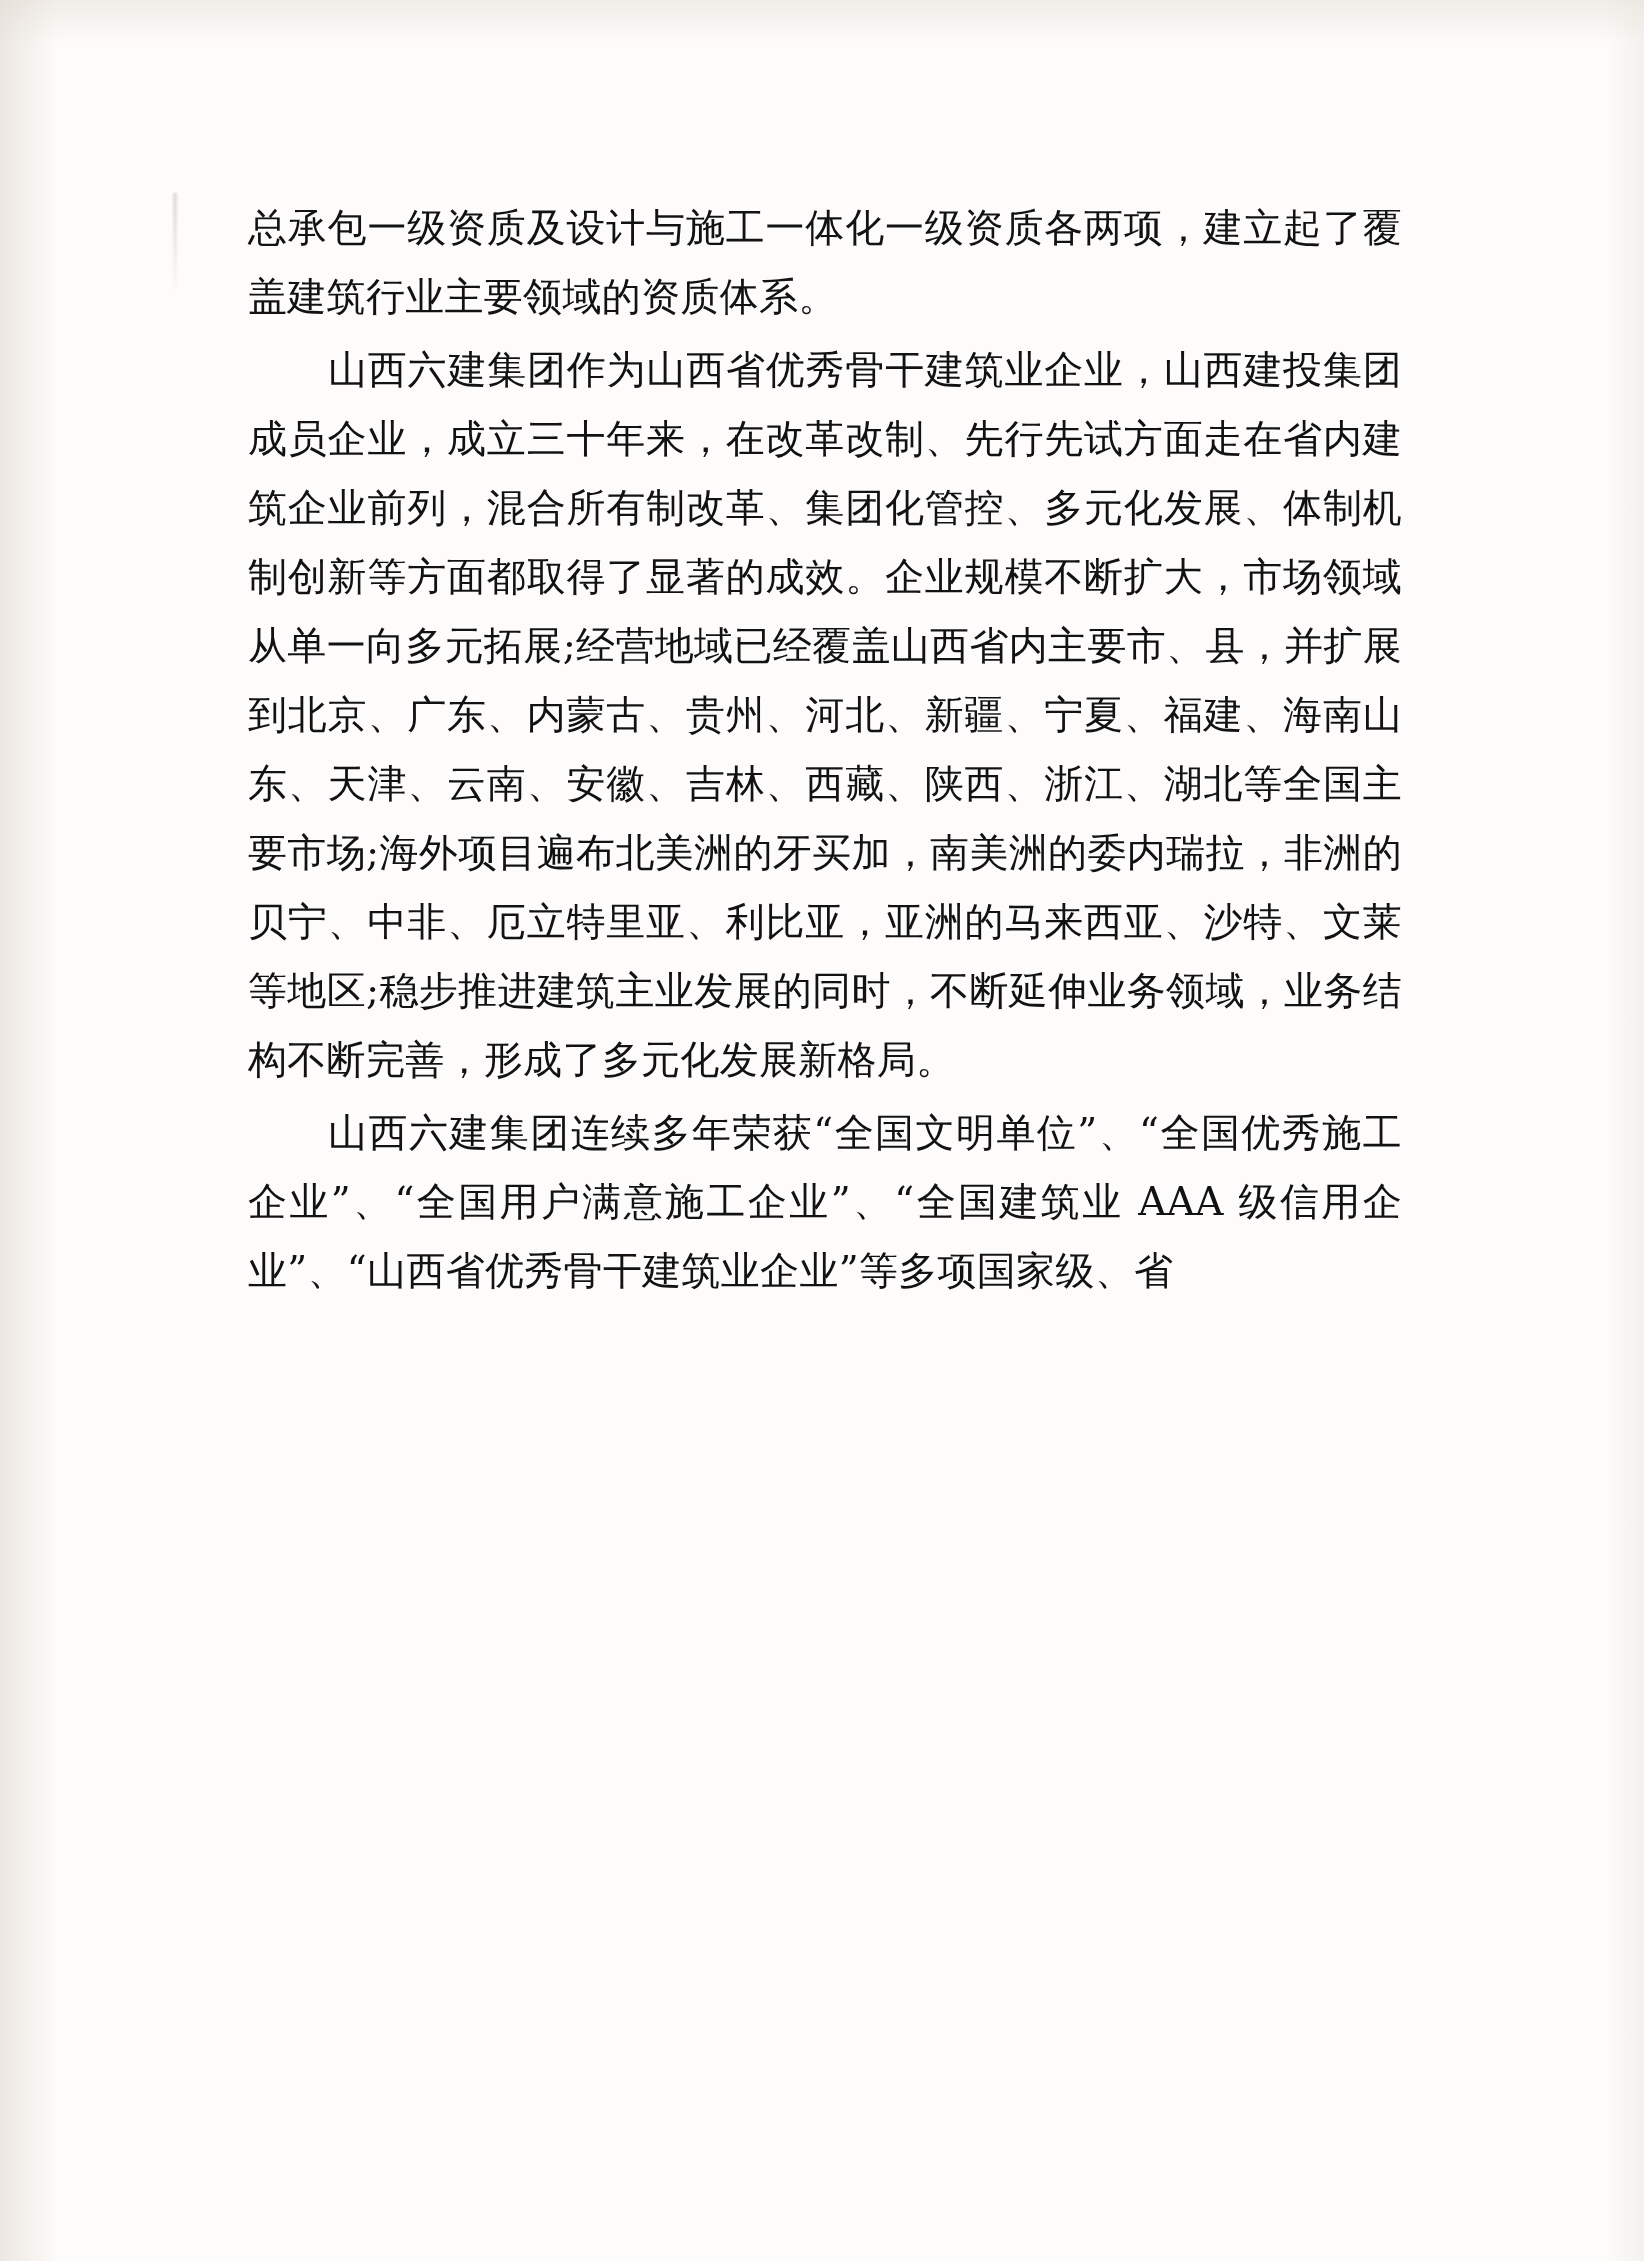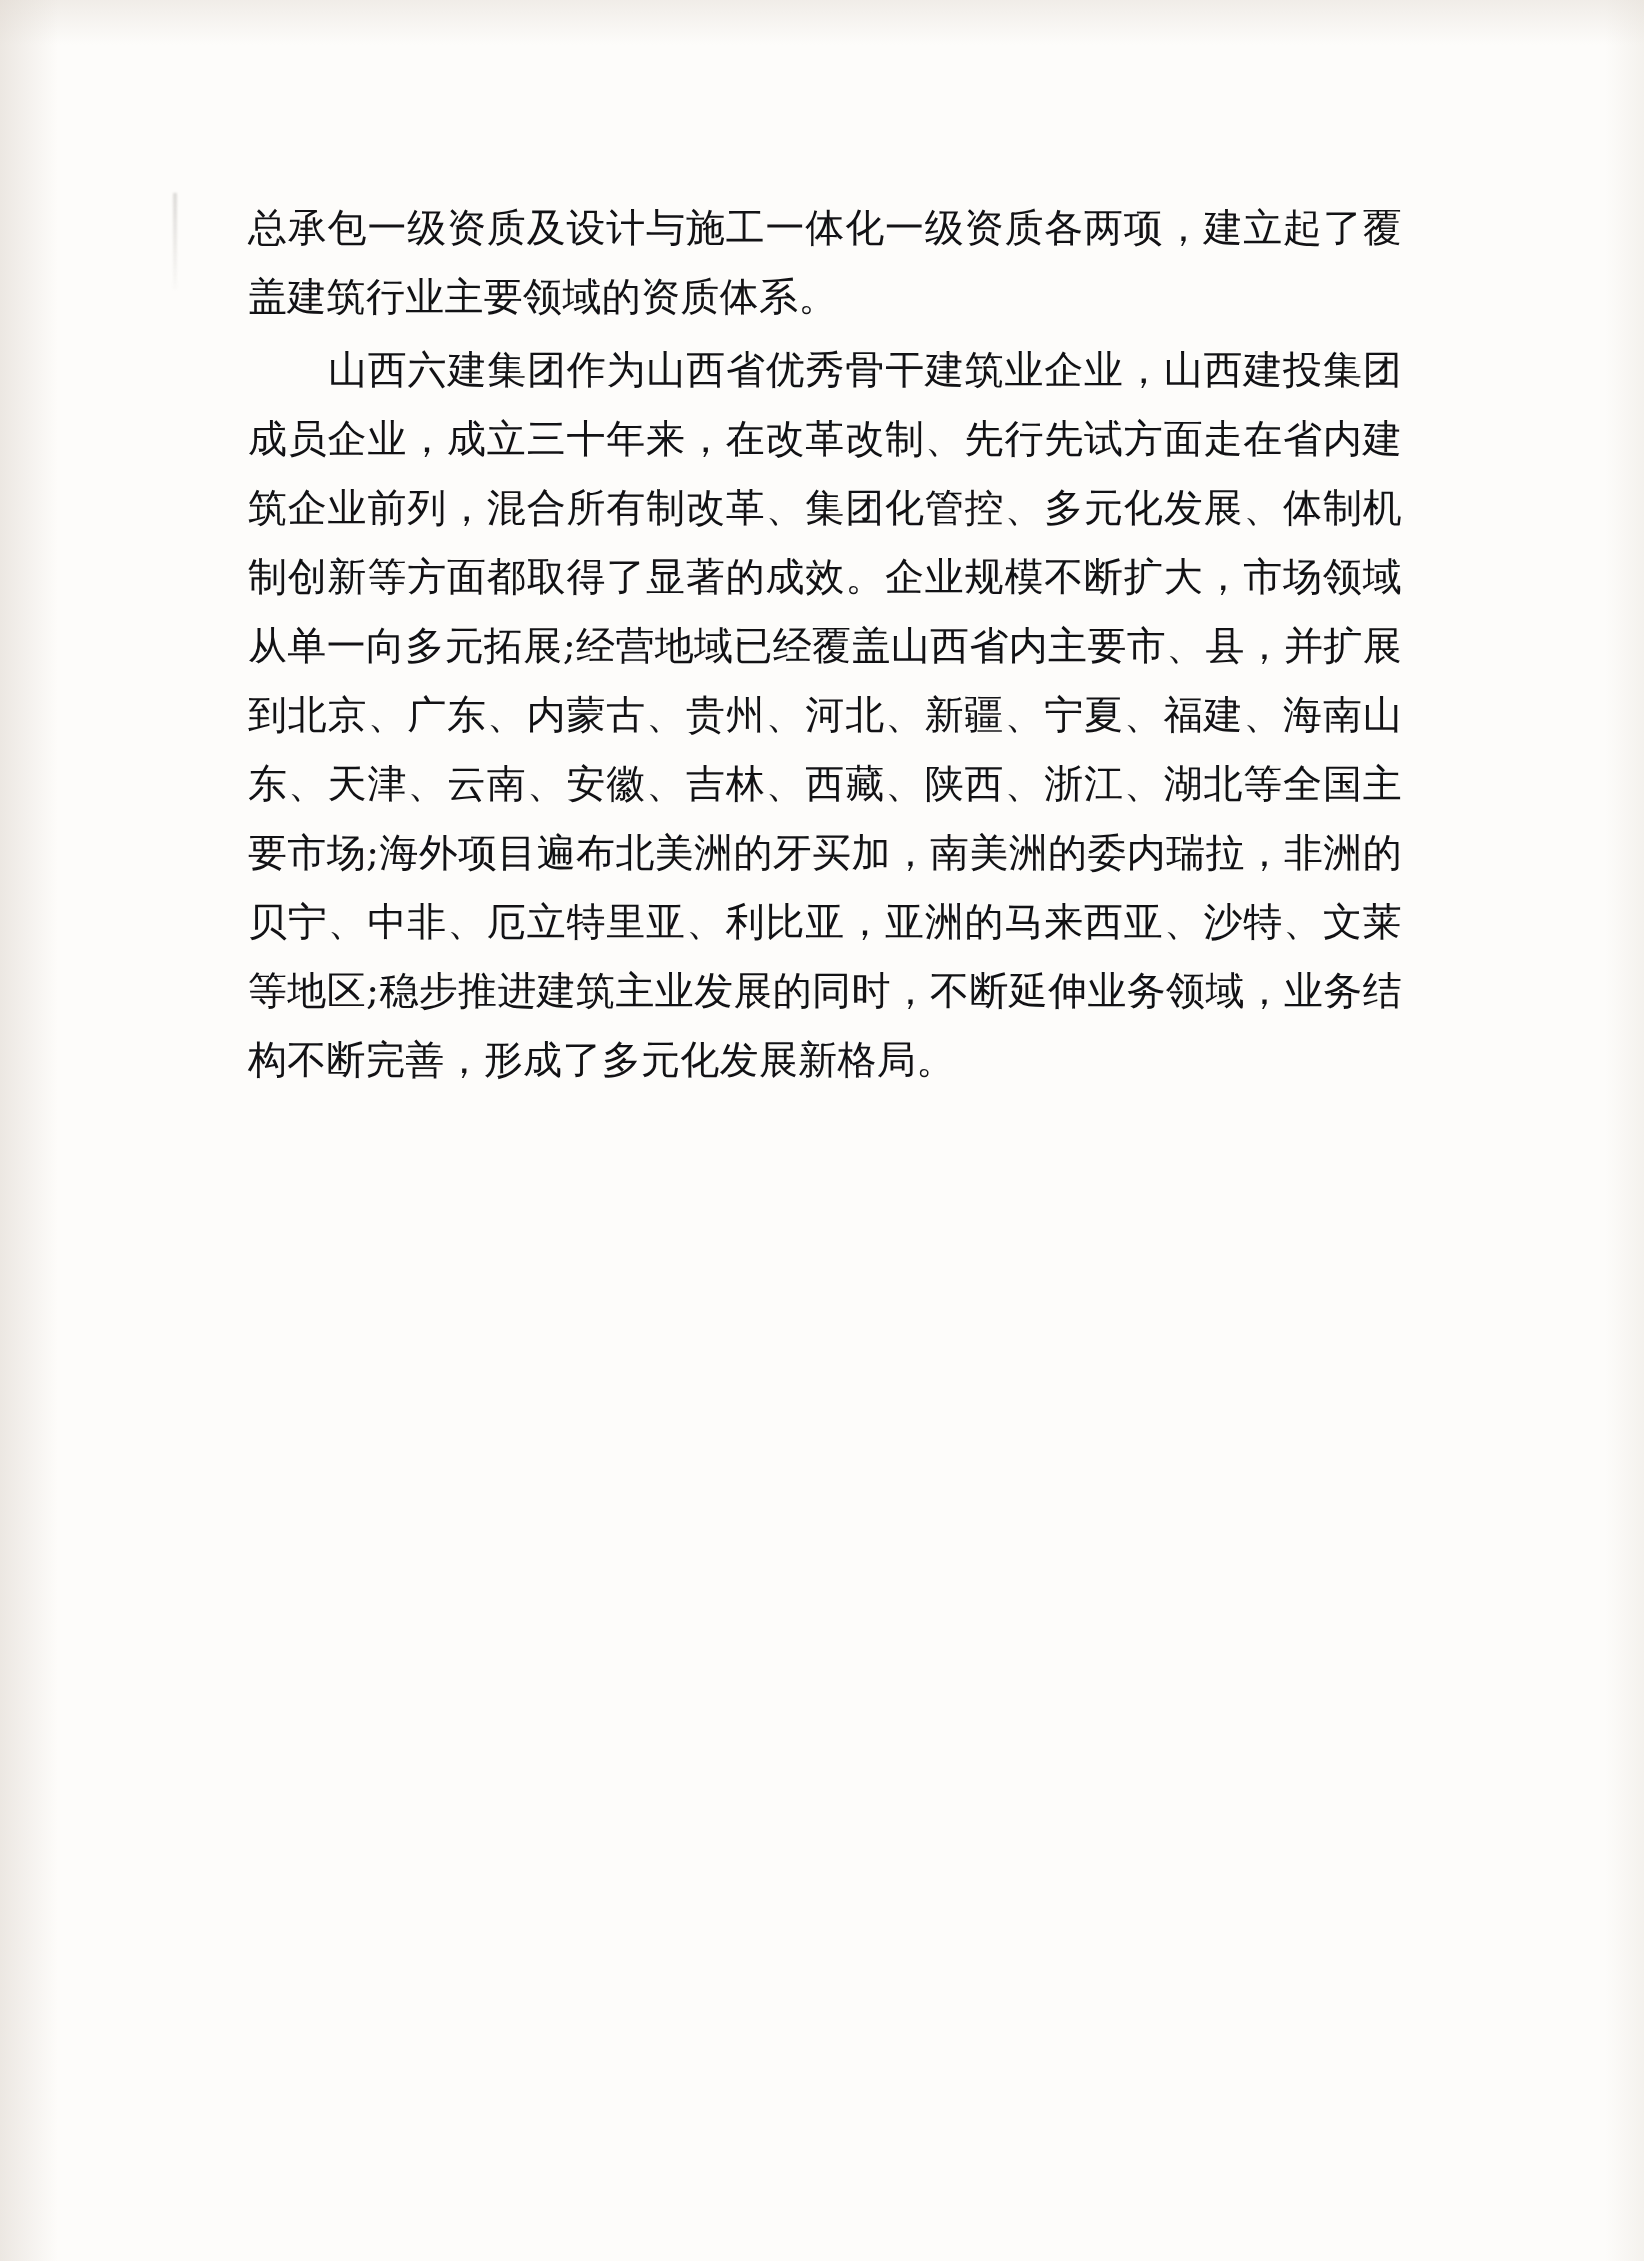--- a/index.html
+++ b/index.html
@@ -62,15 +62,16 @@
 </style>
 </head>
 <body>
 
 <div id="page">
   <div class="smudge"></div>
 
   <div id="content">
     <p class="para">总承包一级资质及设计与施工一体化一级资质各两项，建立起了覆盖建筑行业主要领域的资质体系。</p>
     <p class="para indent">山西六建集团作为山西省优秀骨干建筑业企业，山西建投集团成员企业，成立三十年来，在改革改制、先行先试方面走在省内建筑企业前列，混合所有制改革、集团化管控、多元化发展、体制机制创新等方面都取得了显著的成效。企业规模不断扩大，市场领域从单一向多元拓展;经营地域已经覆盖山西省内主要市、县，并扩展到北京、广东、内蒙古、贵州、河北、新疆、宁夏、福建、海南山东、天津、云南、安徽、吉林、西藏、陕西、浙江、湖北等全国主要市场;海外项目遍布北美洲的牙买加，南美洲的委内瑞拉，非洲的贝宁、中非、厄立特里亚、利比亚，亚洲的马来西亚、沙特、文莱等地区;稳步推进建筑主业发展的同时，不断延伸业务领域，业务结构不断完善，形成了多元化发展新格局。</p>
+    <p class="para indent">山西六建集团连续多年荣获“全国文明单位”、“全国优秀施工企业”、“全国用户满意施工企业”、“全国建筑业 AAA 级信用企业”、“山西省优秀骨干建筑业企业”等多项国家级、省</p>
   </div>
 </div>
 
 
 </body></html>

